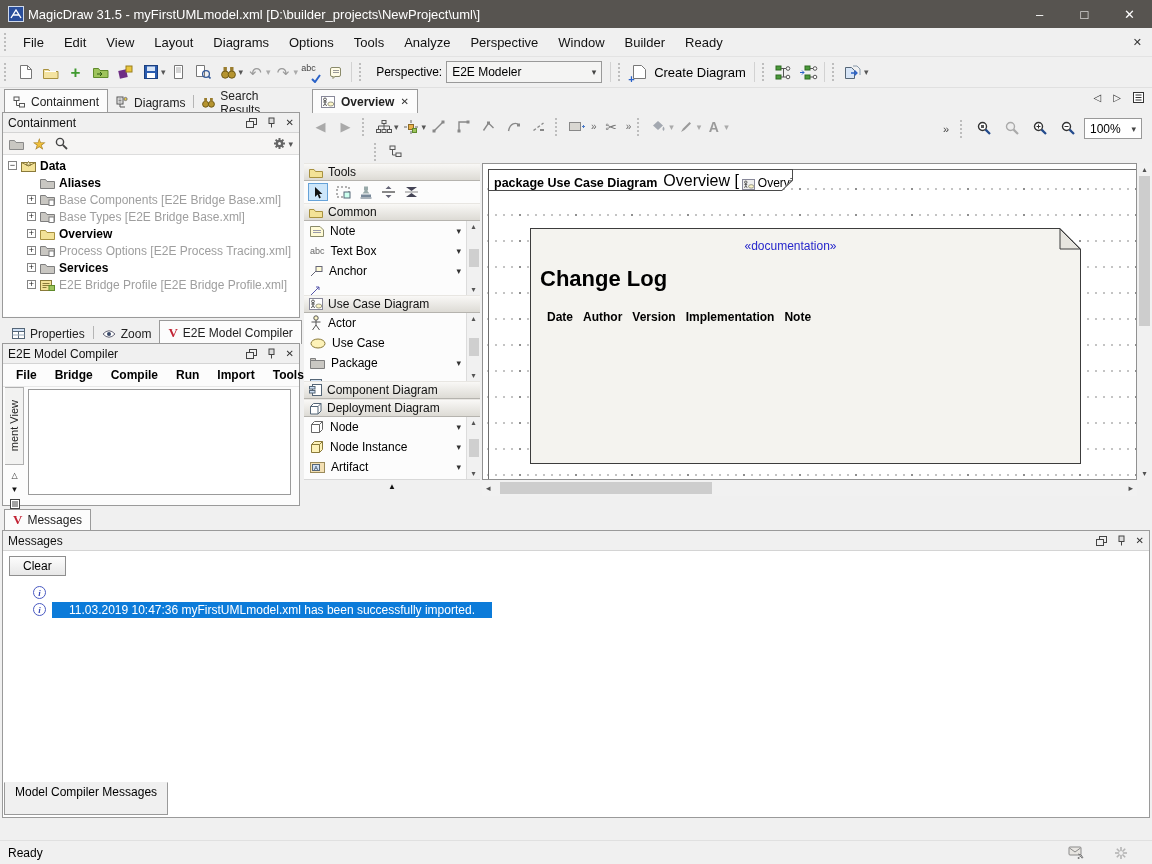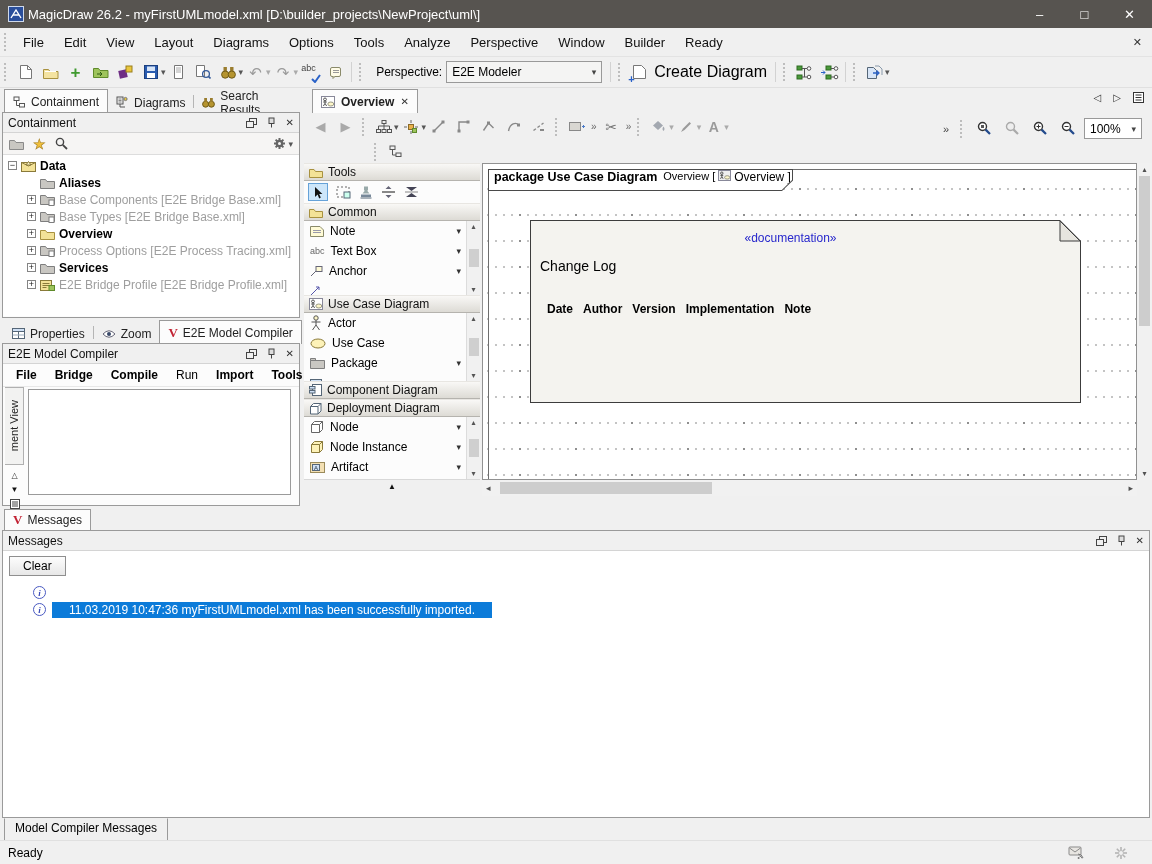--- a/index.html
+++ b/index.html
@@ -66,21 +66,21 @@
 <body>
 
 <div class="abs titlebar">
   <span style="margin-left:8px">
     <svg width="16" height="16">
         <rect width="16" height="16" fill="#cfd9ea"></rect>
         <rect x="1" y="1" width="14" height="14" fill="#2a4e9a"></rect>
         <path d="M3 12 L8 4 L13 12 M5 9 h6" stroke="#fff" fill="none" stroke-width="1.4"></path>
       </svg>
   </span>
-  <span class="ttl">MagicDraw 26.2 - myFirstUMLmodel.xml [D:\builder_projects\NewProject\uml\]</span>
+  <span class="ttl">MagicDraw 31.5 - myFirstUMLmodel.xml [D:\builder_projects\NewProject\uml\]</span>
   <div class="winbtns">
     <div class="winbtn">–</div>
     <div class="winbtn">□</div>
     <div class="winbtn">✕</div>
   </div>
 </div>
 
 <div class="abs menubar">
   <span class="grip"></span>
   <span class="menuitem">File</span>
@@ -186,21 +186,21 @@
     <span class="chev">▾</span>
   </div>
   <span class="sep" style="margin-left:8px"></span>
     <span class="grip"></span>
   <span class="tbtn" style="position:relative">
       <svg width="13" height="14">
         <path d="M.5.5h8l4 4v9H.5z" fill="#fff" stroke="#777"></path>
       </svg>
       <span style="position:absolute;left:1px;bottom:0;color:#2a62c8;font-weight:bold;font-size:11px">+</span>
     </span>
-  <span style="font-size:16px;margin-left:2px">Create Diagram</span>
+  <span style="font-size:13px;margin-left:2px">Create Diagram</span>
   <span class="sep" style="margin-left:8px"></span>
     <span class="grip"></span>
   <span class="tbtn">
       <svg width="17" height="15">
         <rect x="1" y="1" width="5" height="4" fill="#4a9a3a" stroke="#2e6a22"></rect>
         <rect x="1" y="10" width="5" height="4" fill="#4a9a3a" stroke="#2e6a22"></rect>
         <circle cx="13" cy="3.5" r="1.8" fill="#fff" stroke="#555"></circle>
         <circle cx="13" cy="12" r="1.8" fill="#fff" stroke="#555"></circle>
         <path d="M6 3.5 h5 M6 12 h5 M8.5 3.5 v8.5" stroke="#555" fill="none"></path>
       </svg>
@@ -437,21 +437,21 @@
             <line x1="4.5" y1="6.5" x2="4.5" y2="10.5" stroke="#444"></line>
           </svg>
         </span>
       <span class="xicon">✕</span>
     </span>
   </div>
   <div style="height:23px;display:flex;align-items:center;background:#fcfcfc;border-bottom:1px solid #e8e8e8;padding-left:4px">
     <span style="font-weight:bold;padding:0 9px">File</span>
     <span style="font-weight:bold;padding:0 9px">Bridge</span>
     <span style="font-weight:bold;padding:0 9px">Compile</span>
-    <span style="font-weight:normal;padding:0 9px">Run</span>
+    <span style="font-weight:bold;padding:0 9px">Run</span>
     <span style="font-weight:bold;padding:0 9px">Import</span>
     <span style="font-weight:bold;padding:0 9px">Tools</span>
   </div>
   <div style="position:relative;height:116px;background:#fcfcfc">
     <div class="vtabstrip" style="position:absolute;left:2px;top:0;width:19px;height:78px;border:1px solid #b0b0b0;border-left:none;background:#f2f2f1;display:flex;align-items:center;justify-content:center">
       <span>ment View</span>
     </div>
     <div style="position:absolute;left:2px;top:84px;width:19px;display:flex;flex-direction:column;align-items:center;gap:5px">
       <span style="font-size:8px;color:#333">△</span>
       <span style="font-size:8px;color:#111">▼</span>
@@ -831,43 +831,43 @@
   <div style="height:14px;display:flex;align-items:center;justify-content:center;border-top:1px solid #d8d8d8">
     <span style="font-size:8px;color:#111">▲</span>
   </div>
 </div>
 
 <div class="abs canvas" style="left:482px;top:163px;width:655px;height:317px">
 
   <div style="position:absolute;left:5px;top:5px;width:1400px;height:1100px;border:1px solid #6e6e6e"></div>
 
   <div style="position:absolute;left:5px;top:5px;width:305px;height:22px;background:#4a4a4a;clip-path:polygon(0 0,100% 0,100% 52%,calc(100% - 11px) 100%,0 100%)">
-    <div style="position:absolute;left:1px;top:1px;right:1px;bottom:1px;background:#fff;clip-path:polygon(0 0,100% 0,100% 50%,calc(100% - 10.2px) 100%,0 100%);display:flex;align-items:flex-start;padding:0 14px 0 5px;white-space:nowrap">
+    <div style="position:absolute;left:1px;top:1px;right:1px;bottom:1px;background:#fff;clip-path:polygon(0 0,100% 0,100% 50%,calc(100% - 10.2px) 100%,0 100%);display:flex;align-items:flex-end;padding:0 14px 0 5px;white-space:nowrap">
       <span style="font-weight:bold;font-size:12.5px">package Use Case Diagram</span>
-      <span style="margin-left:6px;font-size:11px">Overview [</span>
+      <span style="margin-left:6px;font-size:16px">Overview [</span>
       <span style="margin:0 3px">
           <svg width="13" height="11">
             <rect x=".5" y=".5" width="12" height="10" fill="#efefef" stroke="#889"></rect>
             <circle cx="3.8" cy="3.2" r="1.2" fill="none" stroke="#555"></circle>
             <path d="M3.8 4.4 v2.2 M2.4 5.4 h2.8 M3.8 6.6 l-1.3 2.2 M3.8 6.6 l1.3 2.2" stroke="#555" fill="none"></path>
             <ellipse cx="9.2" cy="7.4" rx="2.6" ry="1.7" fill="#fdf6c8" stroke="#998"></ellipse>
           </svg>
         </span>
       <span style="font-size:12px">Overview ]</span>
     </div>
   </div>
 
-  <div style="position:absolute;left:47px;top:56px;width:551px;height:183px">
+  <div style="position:absolute;left:47px;top:64px;width:551px;height:236px">
     <div style="position:absolute;inset:0;background:#3c3c3c;clip-path:polygon(0 0,calc(100% - 21px) 0,100% 21px,100% 100%,0 100%)"></div>
     <div style="position:absolute;left:1px;top:1px;right:1px;bottom:1px;background:#f4f3ef;clip-path:polygon(0 0,calc(100% - 20.3px) 0,100% 20.3px,100% 100%,0 100%)"></div>
     <svg width="22" height="22" style="position:absolute;right:0;top:0">
         <path d="M1 1 L21 21 L1 21 Z" fill="#e7e5df" stroke="#3c3c3c" stroke-width="1"></path>
       </svg>
     <div style="position:absolute;left:0;right:30px;top:11px;text-align:center;color:#2727cc;font-size:12px">«documentation»</div>
-    <div style="position:absolute;left:10px;top:38px;font-size:14px;font-weight:normal">Change Log</div>
+    <div style="position:absolute;left:10px;top:38px;font-size:22px;font-weight:bold">Change Log</div>
     <div style="position:absolute;left:17px;top:82px;font-size:12px;font-weight:bold;display:flex;gap:10px">
       <span>Date</span>
       <span>Author</span>
       <span>Version</span>
       <span>Implementation</span>
       <span>Note</span>
     </div>
   </div>
 </div>
 
@@ -916,21 +916,21 @@
         <span class="info-i">i</span>
       </div>
       <div class="mrow">
         <span class="info-i">i</span>
         <span class="msel">11.03.2019 10:47:36 myFirstUMLmodel.xml has been successfully imported.</span>
       </div>
     </div>
   </div>
 </div>
 
-<div class="abs" style="left:4px;top:818px;height:33px;display:flex">
+<div class="abs" style="left:4px;top:782px;height:33px;display:flex">
   <div style="background:#f0f0f0;border:1px solid #9a9a9a;border-top:1px solid #f0f0f0;padding:2px 10px;font-size:12px">Model Compiler Messages</div>
 </div>
 
 <div class="abs" style="left:0;top:840px;width:1152px;height:24px;background:#f0f0f0;border-top:1px solid #e0e0e0;display:flex;align-items:center">
   <span style="margin-left:8px;font-size:12px">Ready</span>
   <span style="margin-left:auto;display:flex;gap:28px;margin-right:24px;align-items:center">
     <span>
         <svg width="18" height="15">
           <rect x="1" y="2" width="12" height="8" rx="1" fill="#e8e6e2" stroke="#8a8a8a"></rect>
           <path d="M1.5 3 L7 7 L12.5 3" fill="none" stroke="#8a8a8a"></path>

